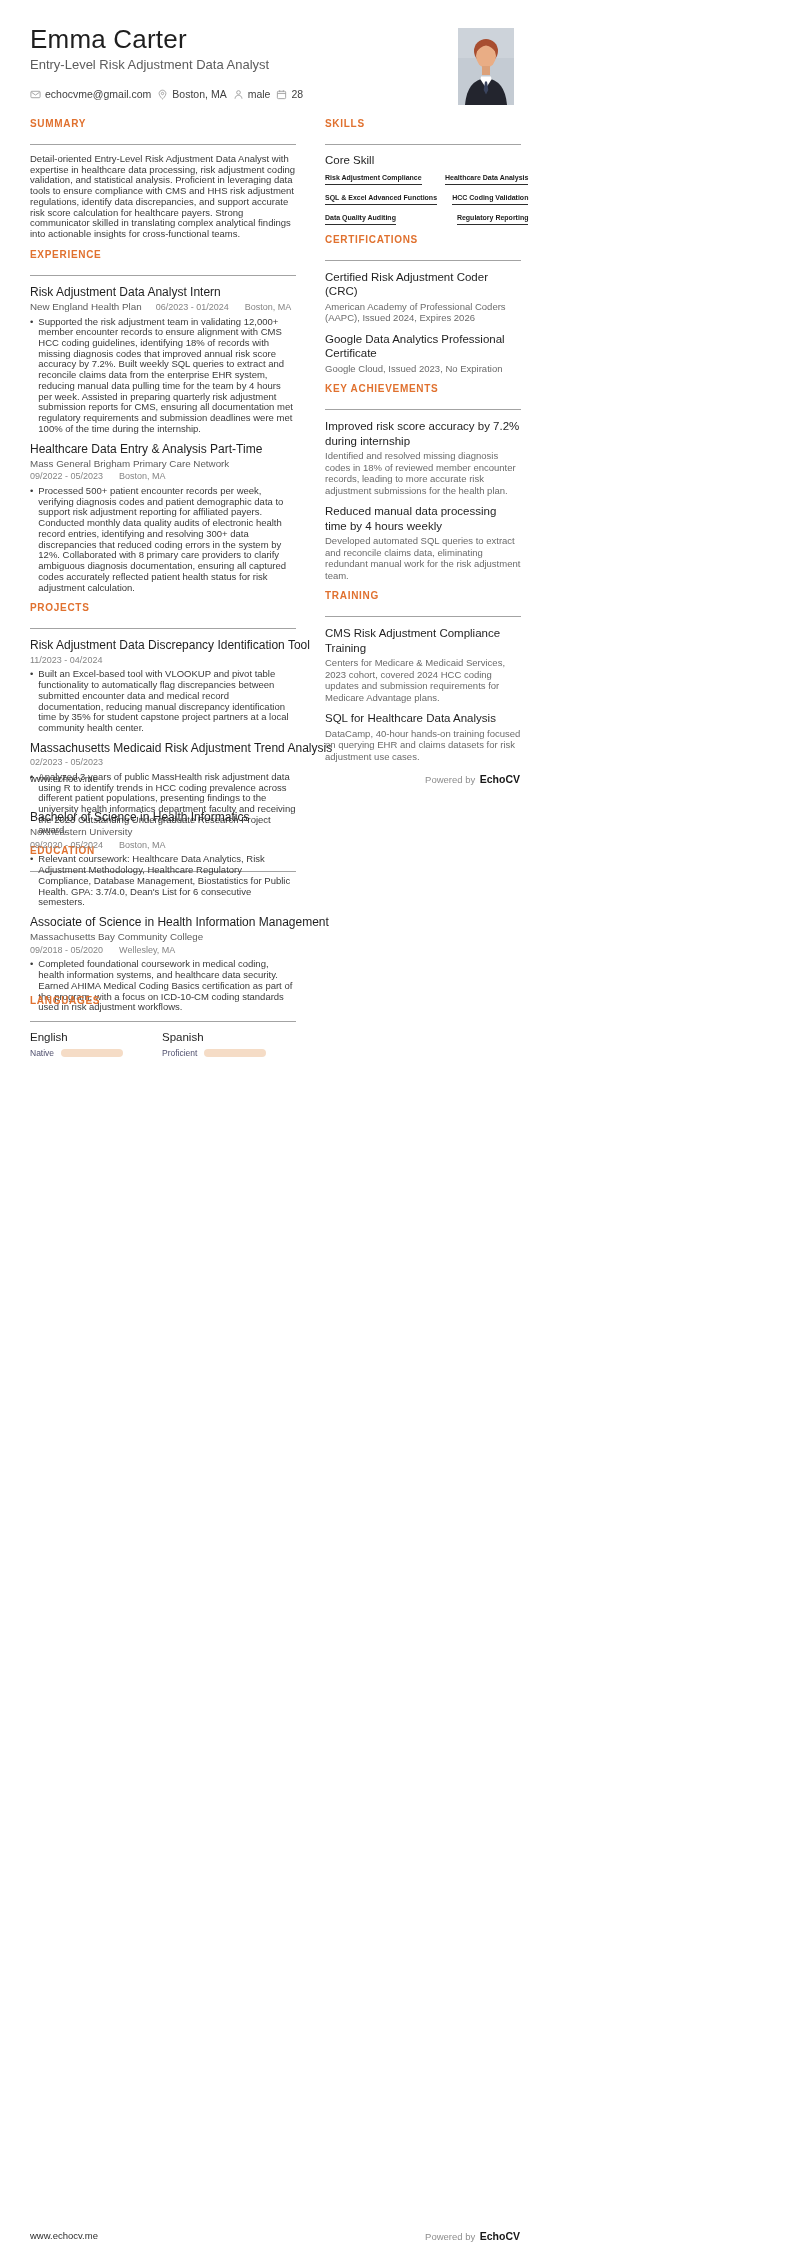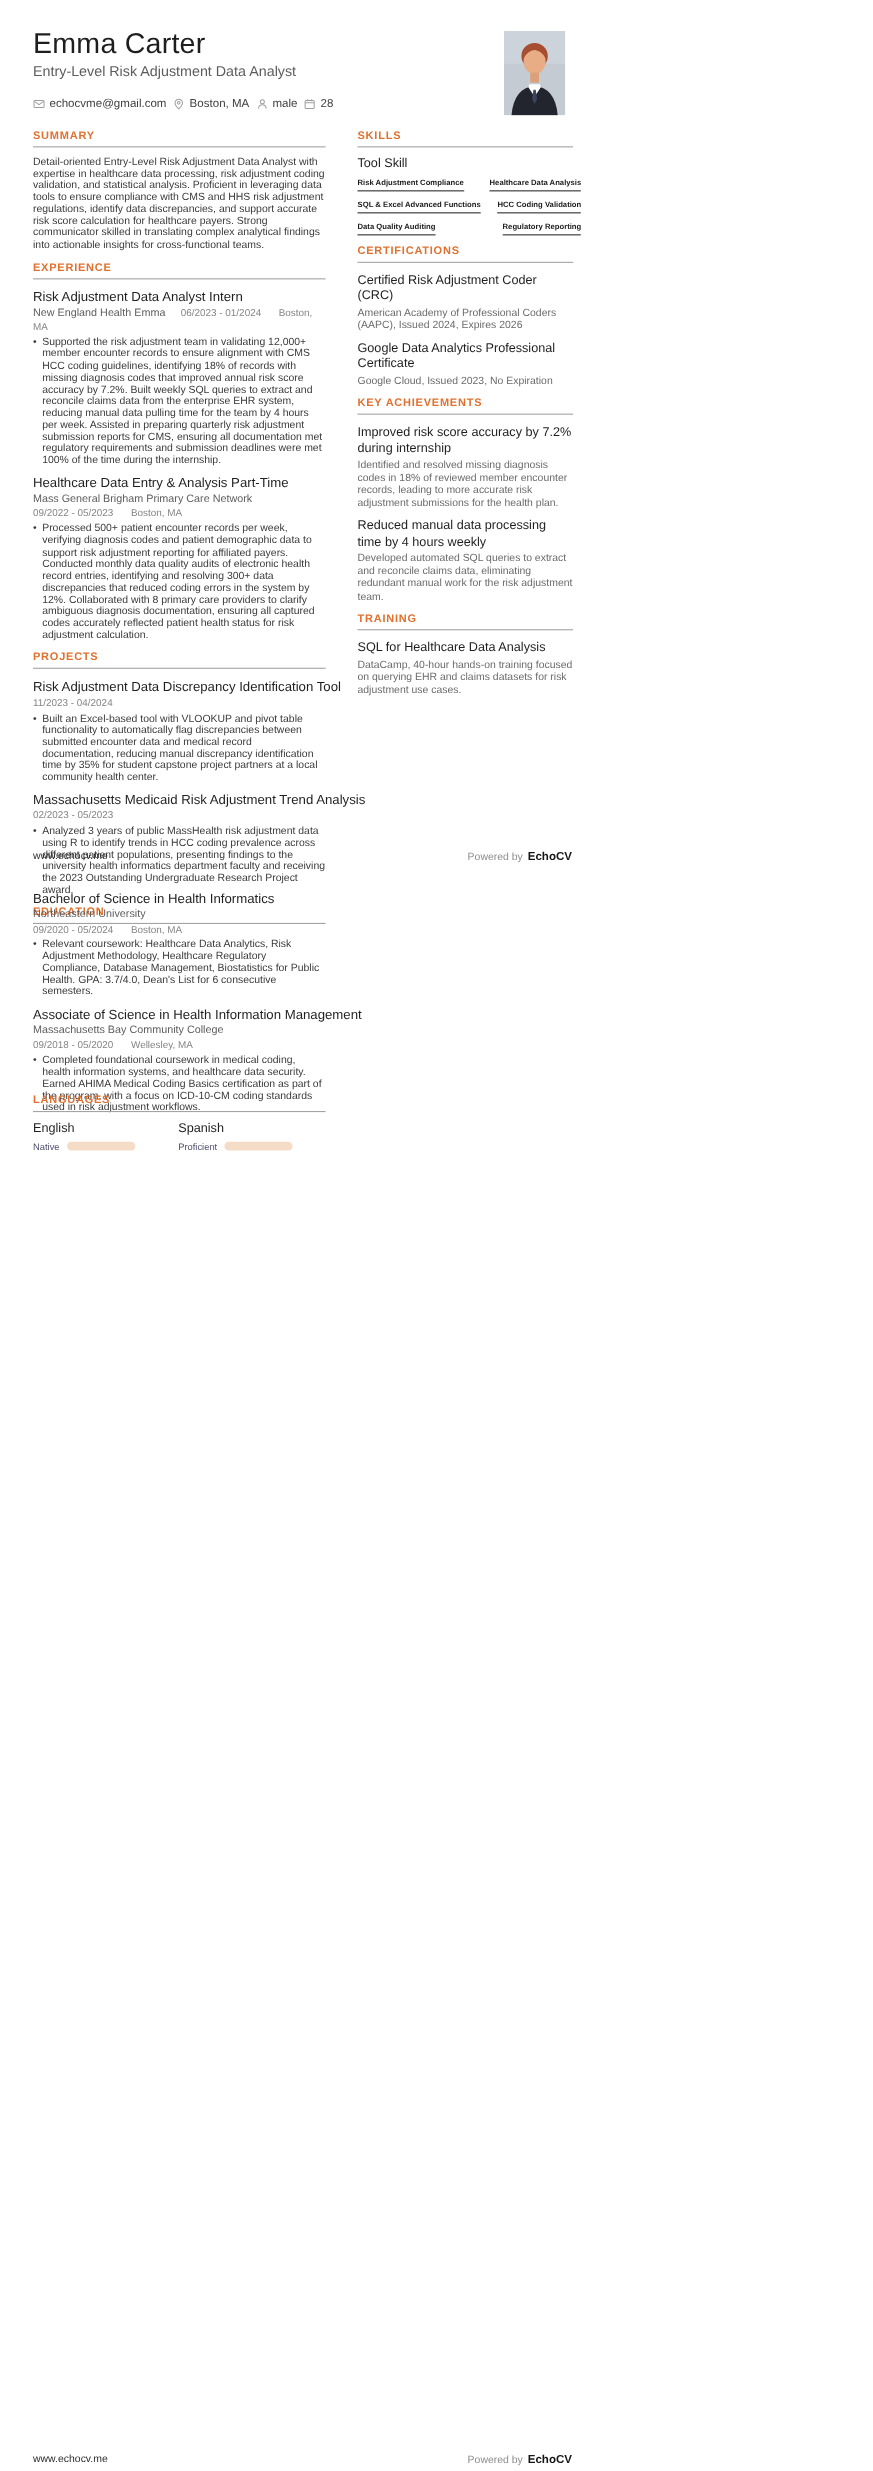--- a/index.html
+++ b/index.html
@@ -16,21 +16,21 @@
   .photo{position:absolute;left:458px;top:28px;width:56px;height:77px;overflow:hidden;line-height:0}
 
   
   .col-left-1{position:absolute;left:30px;top:118px;width:266px}
   .col-right{position:absolute;left:325px;top:118px;width:196px}
   .col-left-2{position:absolute;left:30px;top:810px;width:266px}
   .sec-languages{position:absolute;left:30px;top:995px;width:266px}
 
   .sec{margin-bottom:9px}
   .sec-heading{font-size:10px;font-weight:700;letter-spacing:.7px;color:var(--accent,#e0712f);
-    padding-bottom:4px;border-bottom:1px solid #a3a3a3;margin-bottom:9px}
+    padding-bottom:15px;border-bottom:1px solid #a3a3a3;margin-bottom:9px}
 
   
   .entry{margin-bottom:7px}
   .entry-title{font-size:12px;color:#1f1f1f;line-height:1.2;margin-bottom:2px;white-space:nowrap}
   .meta{font-size:9.8px;color:#5d5d5d;line-height:1.25;margin-bottom:1px}
   .meta .dates{font-size:9px;color:#858585;margin-left:14px}
   .meta .loc{font-size:9px;color:#858585;margin-left:16px}
   .meta2{font-size:9px;color:#858585;line-height:1.3;margin-bottom:1px}
   .meta2 .loc{margin-left:16px}
   .bullet{display:flex;gap:5px;font-size:9.5px;line-height:1.13;color:#3a3a3a;margin-top:3px}
@@ -133,21 +133,21 @@
         <span>Detail-oriented Entry-Level Risk Adjustment Data Analyst with expertise in healthcare data processing, risk adjustment coding validation, and statistical analysis. Proficient in leveraging data tools to ensure compliance with CMS and HHS risk adjustment regulations, identify data discrepancies, and support accurate risk score calculation for healthcare payers. Strong communicator skilled in translating complex analytical findings into actionable insights for cross-functional teams.</span>
       </div>
     </div>
 
     <div class="sec">
       <div class="sec-heading">EXPERIENCE</div>
 
       <div class="entry">
         <div class="entry-title">Risk Adjustment Data Analyst Intern</div>
         <div class="meta">
-          <span>New England Health Emma</span><span class="dates">06/2023 - 01/2024</span><span class="loc">Boston, MA</span>
+          <span>New England Health Plan</span><span class="dates">06/2023 - 01/2024</span><span class="loc">Boston, MA</span>
         </div>
         <div class="bullet">
           <span class="dot">•</span>
           <span>Supported the risk adjustment team in validating 12,000+ member encounter records to ensure alignment with CMS HCC coding guidelines, identifying 18% of records with missing diagnosis codes that improved annual risk score accuracy by 7.2%. Built weekly SQL queries to extract and reconcile claims data from the enterprise EHR system, reducing manual data pulling time for the team by 4 hours per week. Assisted in preparing quarterly risk adjustment submission reports for CMS, ensuring all documentation met regulatory requirements and submission deadlines were met 100% of the time during the internship.</span>
         </div>
       </div>
 
       <div class="entry">
         <div class="entry-title">Healthcare Data Entry &amp; Analysis Part-Time</div>
         <div class="meta">Mass General Brigham Primary Care Network</div>
@@ -240,21 +240,21 @@
           <span class="lang-bar"><span class="lang-fill" style="width: 78%;"></span></span>
         </div>
       </div>
     </div>
   </div>
 
   <div class="col-right">
 
     <div class="sec">
       <div class="sec-heading">SKILLS</div>
-      <div class="skill-group">Tool Skill</div>
+      <div class="skill-group">Core Skill</div>
       <div class="tags">
         <span class="skill-tag">Risk Adjustment Compliance</span>
         <span class="skill-tag">Healthcare Data Analysis</span>
         <span class="skill-tag">SQL &amp; Excel Advanced Functions</span>
         <span class="skill-tag">HCC Coding Validation</span>
         <span class="skill-tag">Data Quality Auditing</span>
         <span class="skill-tag">Regulatory Reporting</span>
       </div>
     </div>
 
@@ -278,20 +278,24 @@
       </div>
       <div>
         <div class="r-title">Reduced manual data processing time by 4 hours weekly</div>
         <div class="r-body">Developed automated SQL queries to extract and reconcile claims data, eliminating redundant manual work for the risk adjustment team.</div>
       </div>
     </div>
 
     <div class="sec">
       <div class="sec-heading">TRAINING</div>
       <div>
+        <div class="r-title">CMS Risk Adjustment Compliance Training</div>
+        <div class="r-body">Centers for Medicare &amp; Medicaid Services, 2023 cohort, covered 2024 HCC coding updates and submission requirements for Medicare Advantage plans.</div>
+      </div>
+      <div>
         <div class="r-title">SQL for Healthcare Data Analysis</div>
         <div class="r-body">DataCamp, 40-hour hands-on training focused on querying EHR and claims datasets for risk adjustment use cases.</div>
       </div>
     </div>
   </div>
 
   <div class="footer footer-2">
     <span class="f-site">www.echocv.me</span>
     <span>
       <span class="f-powered">Powered by</span>

